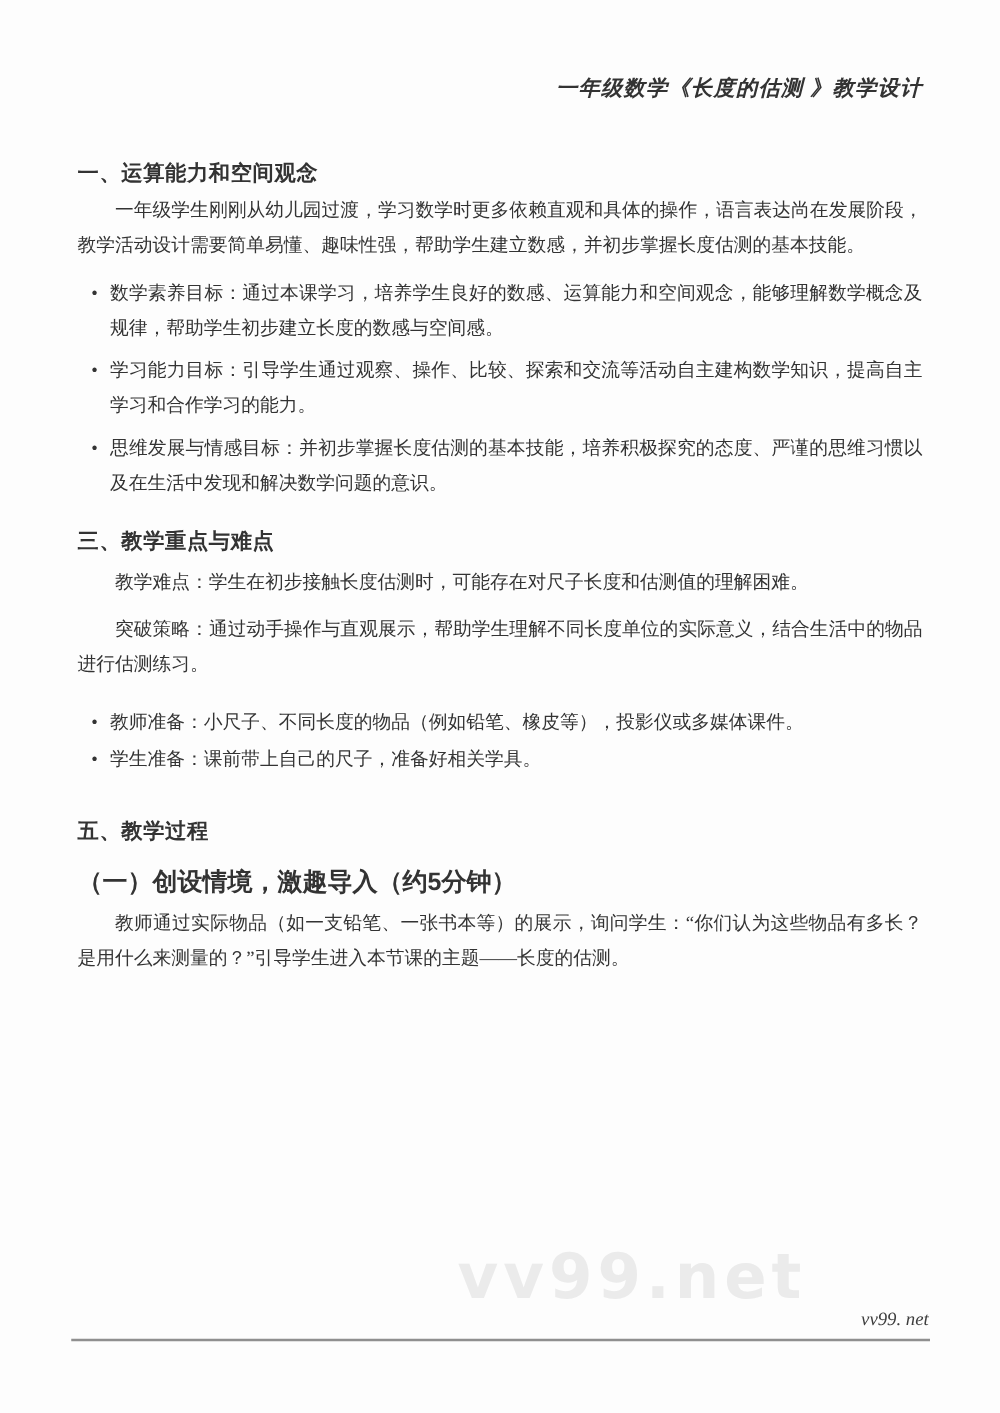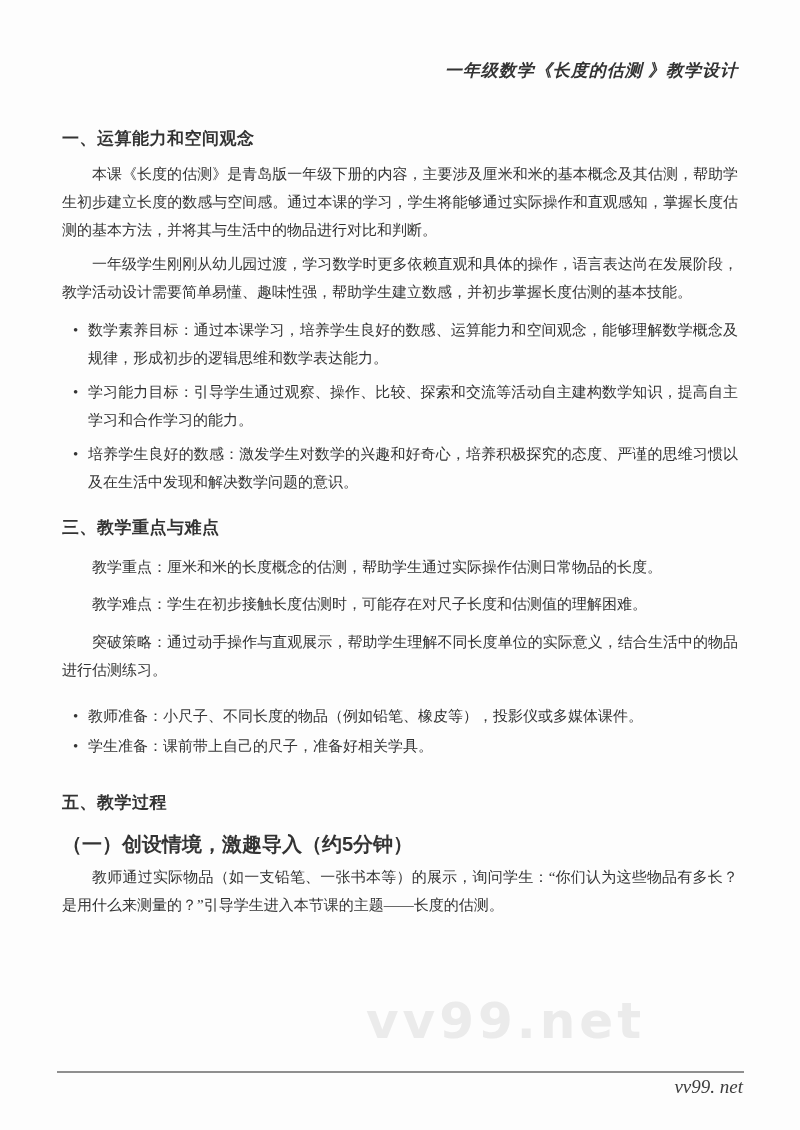--- a/index.html
+++ b/index.html
@@ -101,51 +101,49 @@
   .footer-line {
     position: absolute;
     left: 57px;
     width: 687px;
     top: 1071px;
     border-top: 2px solid #8f8f8f;
     z-index: 1;
   }
   .footer-text {
     position: absolute;
-    top: 1076px;
+    top: 1048px;
     right: 57px;
     z-index: 1;
     font-family: "Liberation Serif", serif;
     font-style: italic;
-    font-size: 19px;
+    font-size: 15px;
     color: #3d3d3d;
     text-align: center;
   }
 </style>
 </head>
 <body style="background: rgb(253, 253, 253); color: rgb(51, 51, 51);">
 
 <div class="watermark" style="color: rgb(235, 235, 235);">vv99.net</div>
 
 <div class="page">
 
   <h1>一年级数学《长度的估测 》教学设计</h1>
 
   <h2 id="h2-1">一、运算能力和空间观念</h2>
-  <p id="p-1a" class="indent">本课《长度的估测》是青岛版一年级下册的内容，主要涉及厘米和米的基本概念及其估测，帮助学生初步建立长度的数感与空间感。通过本课的学习，学生将能够通过实际操作和直观感知，掌握长度估测的基本方法，并将其与生活中的物品进行对比和判断。</p>
   <p id="p-1b" class="indent">一年级学生刚刚从幼儿园过渡，学习数学时更多依赖直观和具体的操作，语言表达尚在发展阶段，教学活动设计需要简单易懂、趣味性强，帮助学生建立数感，并初步掌握长度估测的基本技能。</p>
 
   <ul id="ul-2">
-    <li>数学素养目标：通过本课学习，培养学生良好的数感、运算能力和空间观念，能够理解数学概念及规律，形成初步的逻辑思维和数学表达能力。</li>
+    <li>数学素养目标：通过本课学习，培养学生良好的数感、运算能力和空间观念，能够理解数学概念及规律，帮助学生初步建立长度的数感与空间感。</li>
     <li>学习能力目标：引导学生通过观察、操作、比较、探索和交流等活动自主建构数学知识，提高自主学习和合作学习的能力。</li>
-    <li>培养学生良好的数感：激发学生对数学的兴趣和好奇心，培养积极探究的态度、严谨的思维习惯以及在生活中发现和解决数学问题的意识。</li>
+    <li>思维发展与情感目标：并初步掌握长度估测的基本技能，培养积极探究的态度、严谨的思维习惯以及在生活中发现和解决数学问题的意识。</li>
   </ul>
 
   <h2 id="h2-3">三、教学重点与难点</h2>
-  <p id="p-3a" class="indent">教学重点：厘米和米的长度概念的估测，帮助学生通过实际操作估测日常物品的长度。</p>
   <p id="p-3b" class="indent">教学难点：学生在初步接触长度估测时，可能存在对尺子长度和估测值的理解困难。</p>
   <p id="p-3c" class="indent">突破策略：通过动手操作与直观展示，帮助学生理解不同长度单位的实际意义，结合生活中的物品进行估测练习。</p>
 
   <ul id="ul-4">
     <li>教师准备：小尺子、不同长度的物品（例如铅笔、橡皮等），投影仪或多媒体课件。</li>
     <li>学生准备：课前带上自己的尺子，准备好相关学具。</li>
   </ul>
 
   <h2 id="h2-5">五、教学过程</h2>
   <h3 id="h3-5">（一）创设情境，激趣导入（约5分钟）</h3>

